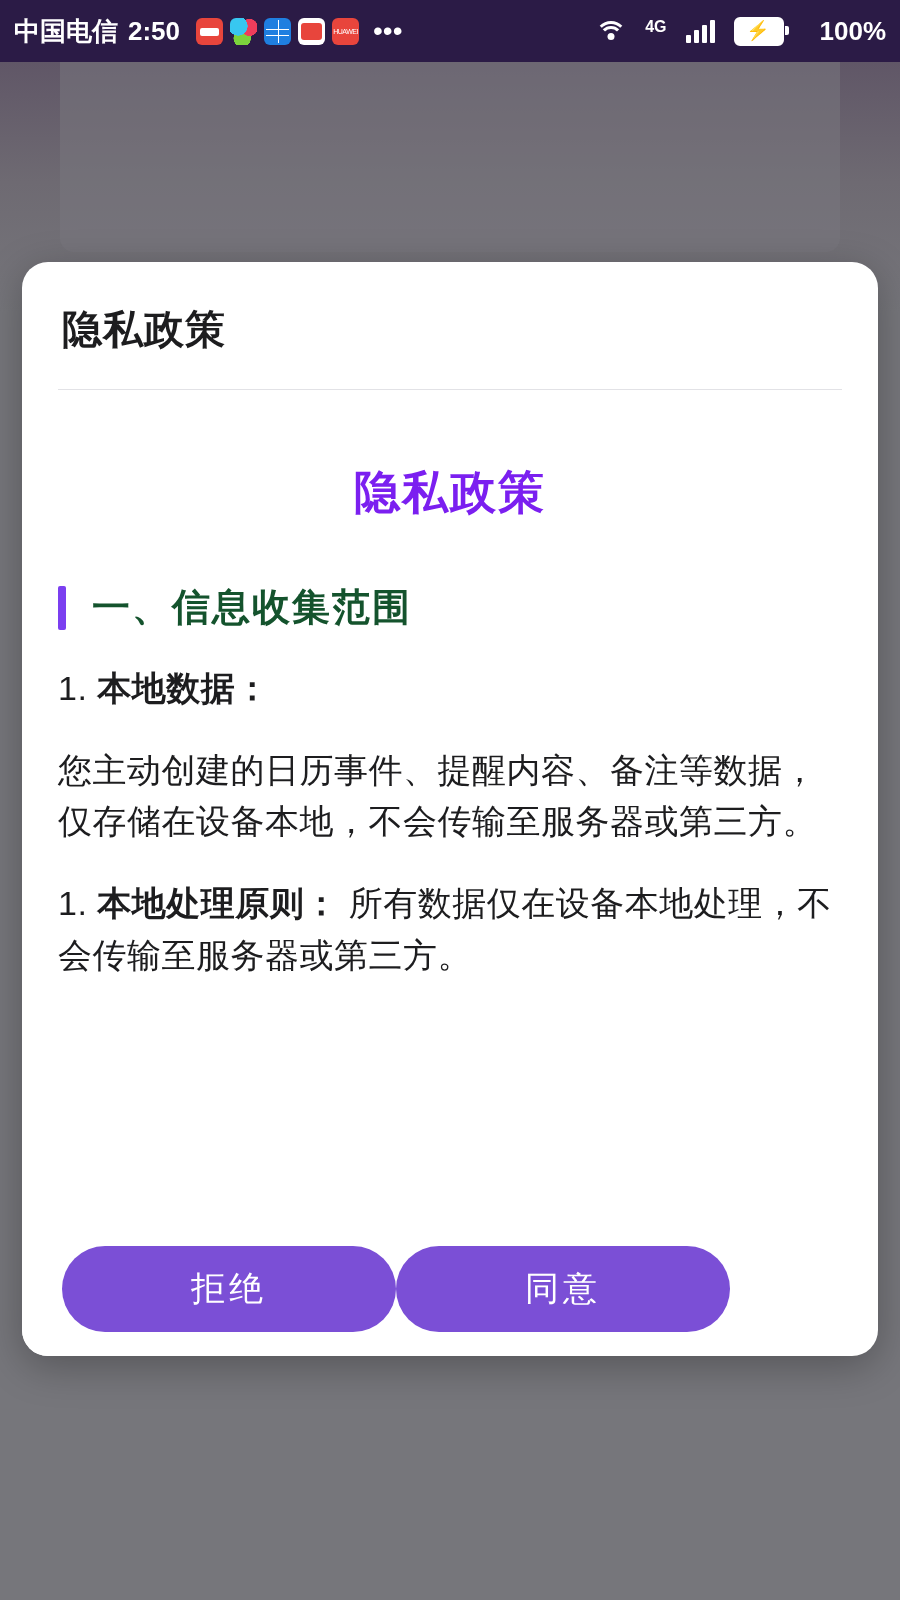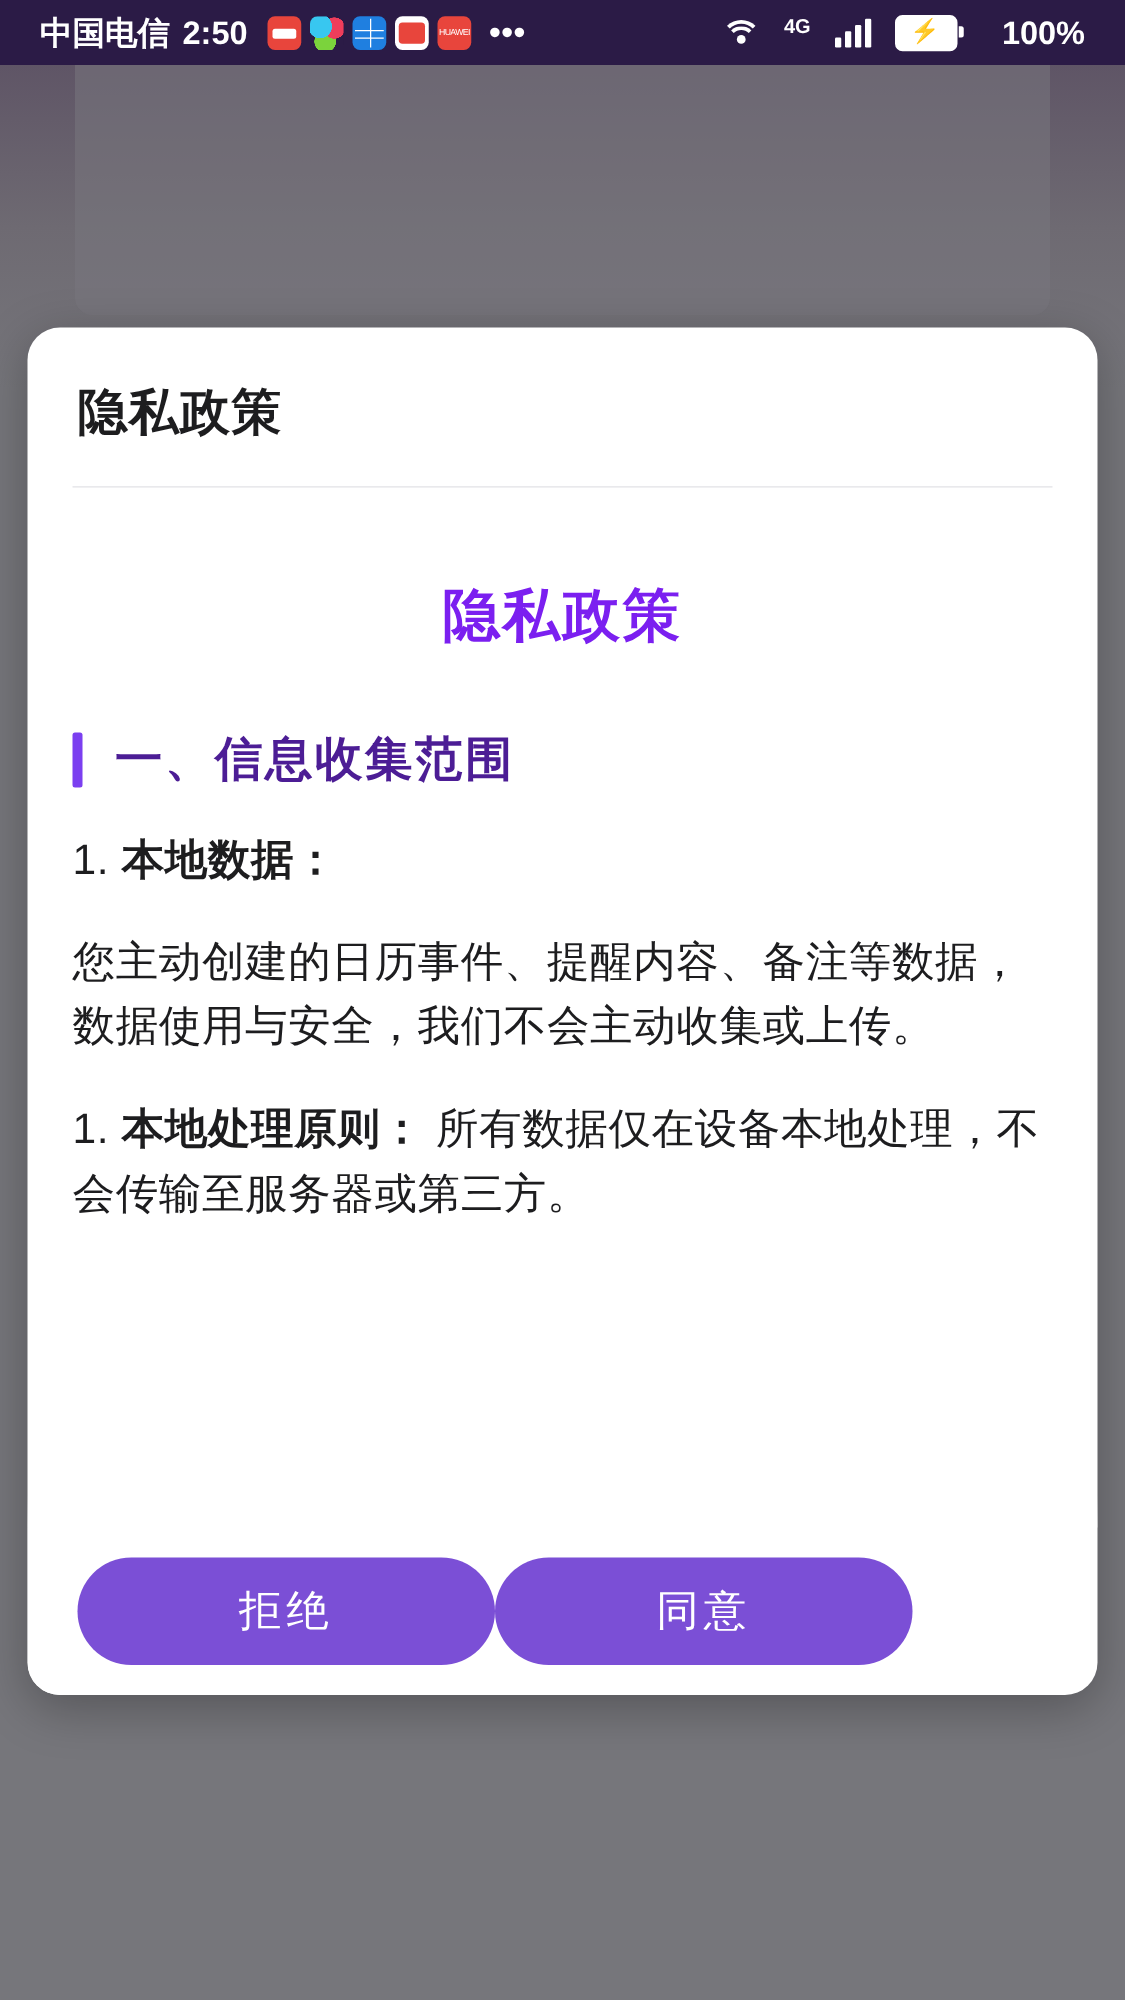--- a/index.html
+++ b/index.html
@@ -13,28 +13,28 @@
     font-family: "Liberation Sans", sans-serif;
     overflow: hidden;
     position: relative;
   }
 
   
   #status-bar {
     position: absolute;
     top: 0; left: 0;
     width: 900px;
-    height: 52px;
+    height: 62px;
     background: #2b1b46;
     display: flex;
     align-items: center;
     color: #ffffff;
     font-size: 26px;
     box-sizing: border-box;
-    padding: 0 32px;
+    padding: 0 14px;
     z-index: 30;
   }
   #status-left {
     display: flex;
     align-items: center;
     gap: 10px;
     flex: 0 0 auto;
   }
   .carrier {
     font-size: 26px;
@@ -246,21 +246,21 @@
     width: 8px;
     height: 44px;
     background: #7b3ff0;
     border-radius: 2px;
     margin-right: 26px;
     flex: 0 0 auto;
   }
   .section-text {
     font-size: 38px;
     font-weight: bold;
-    color: #4c1d95;
+    color: #14532d;
     letter-spacing: 2px;
   }
   .para {
     font-size: 34px;
     line-height: 1.52;
     color: #1d1d1f;
     margin-top: 30px;
     letter-spacing: 0.5px;
   }
   .para .num { font-weight: normal; }
@@ -355,21 +355,21 @@
     <div id="doc-title">隐私政策</div>
 
     <div class="section-head">
       <span class="section-bar"></span>
       <span class="section-text">一、信息收集范围</span>
     </div>
     <div class="para">
       <span class="num">1.</span>
       <b>本地数据：</b>
     </div>
-    <div class="para">您主动创建的日历事件、提醒内容、备注等数据，数据使用与安全，我们不会主动收集或上传。</div>
+    <div class="para">您主动创建的日历事件、提醒内容、备注等数据，仅存储在设备本地，不会传输至服务器或第三方。</div>
 
     <div class="para">
       <span class="num">1.</span>
       <b>本地处理原则：</b>
       <span>所有数据仅在设备本地处理，不会传输至服务器或第三方。</span>
     </div>
 
   </div>
 
   <div id="fade-mask"></div>

